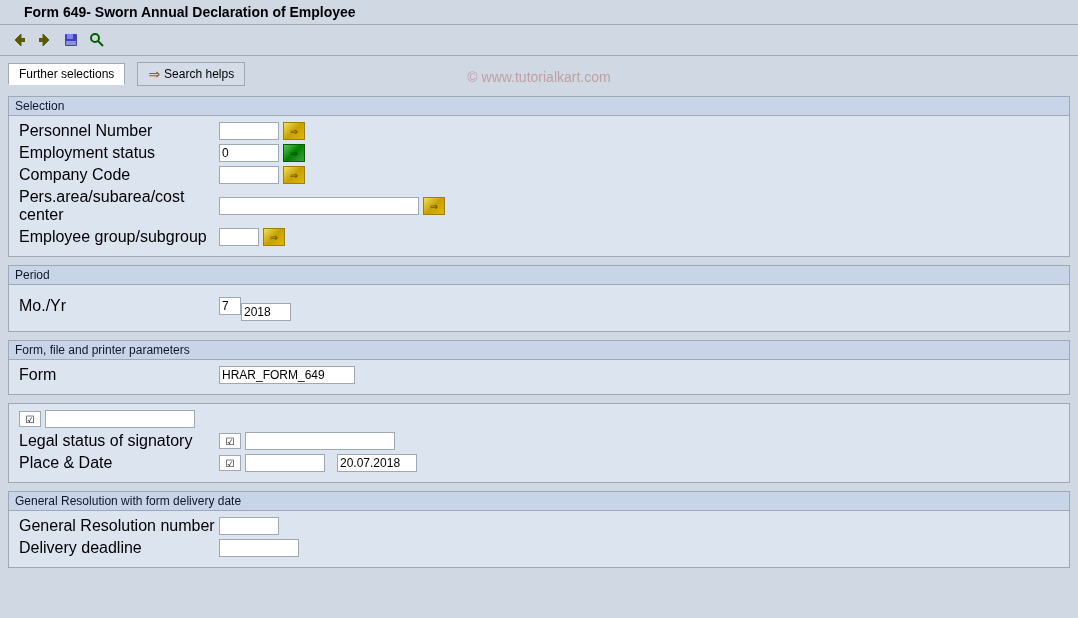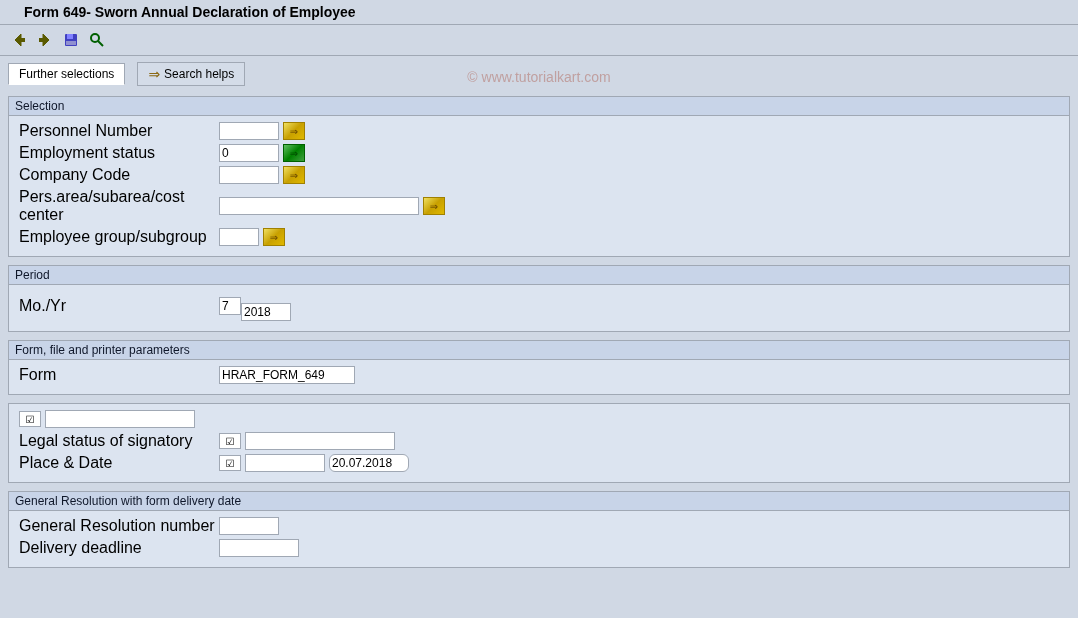--- a/index.html
+++ b/index.html
@@ -284,21 +284,21 @@
       <div class="form-row">
         <span class="form-label">Legal status of signatory</span>
         <div class="signatory-checkbox">☑</div>
         <input class="form-input" style="width: 150px;" type="text" value="">
       </div>
 
       <div class="form-row">
         <span class="form-label">Place &amp; Date</span>
         <div class="signatory-checkbox">☑</div>
         <input class="form-input" style="width: 80px;" type="text" value="">
-        <input class="form-input" style="width: 80px; margin-left: 4px; border-radius: 6px;" type="text" value="20.07.2018">
+        <input class="form-input" style="width: 80px; margin-left: 12px;" type="text" value="20.07.2018">
       </div>
 
     </div>
   </div>
 
   <div class="section">
     <div class="section-header">
       <span>General Resolution with form delivery date</span>
     </div>
     <div class="section-body">

